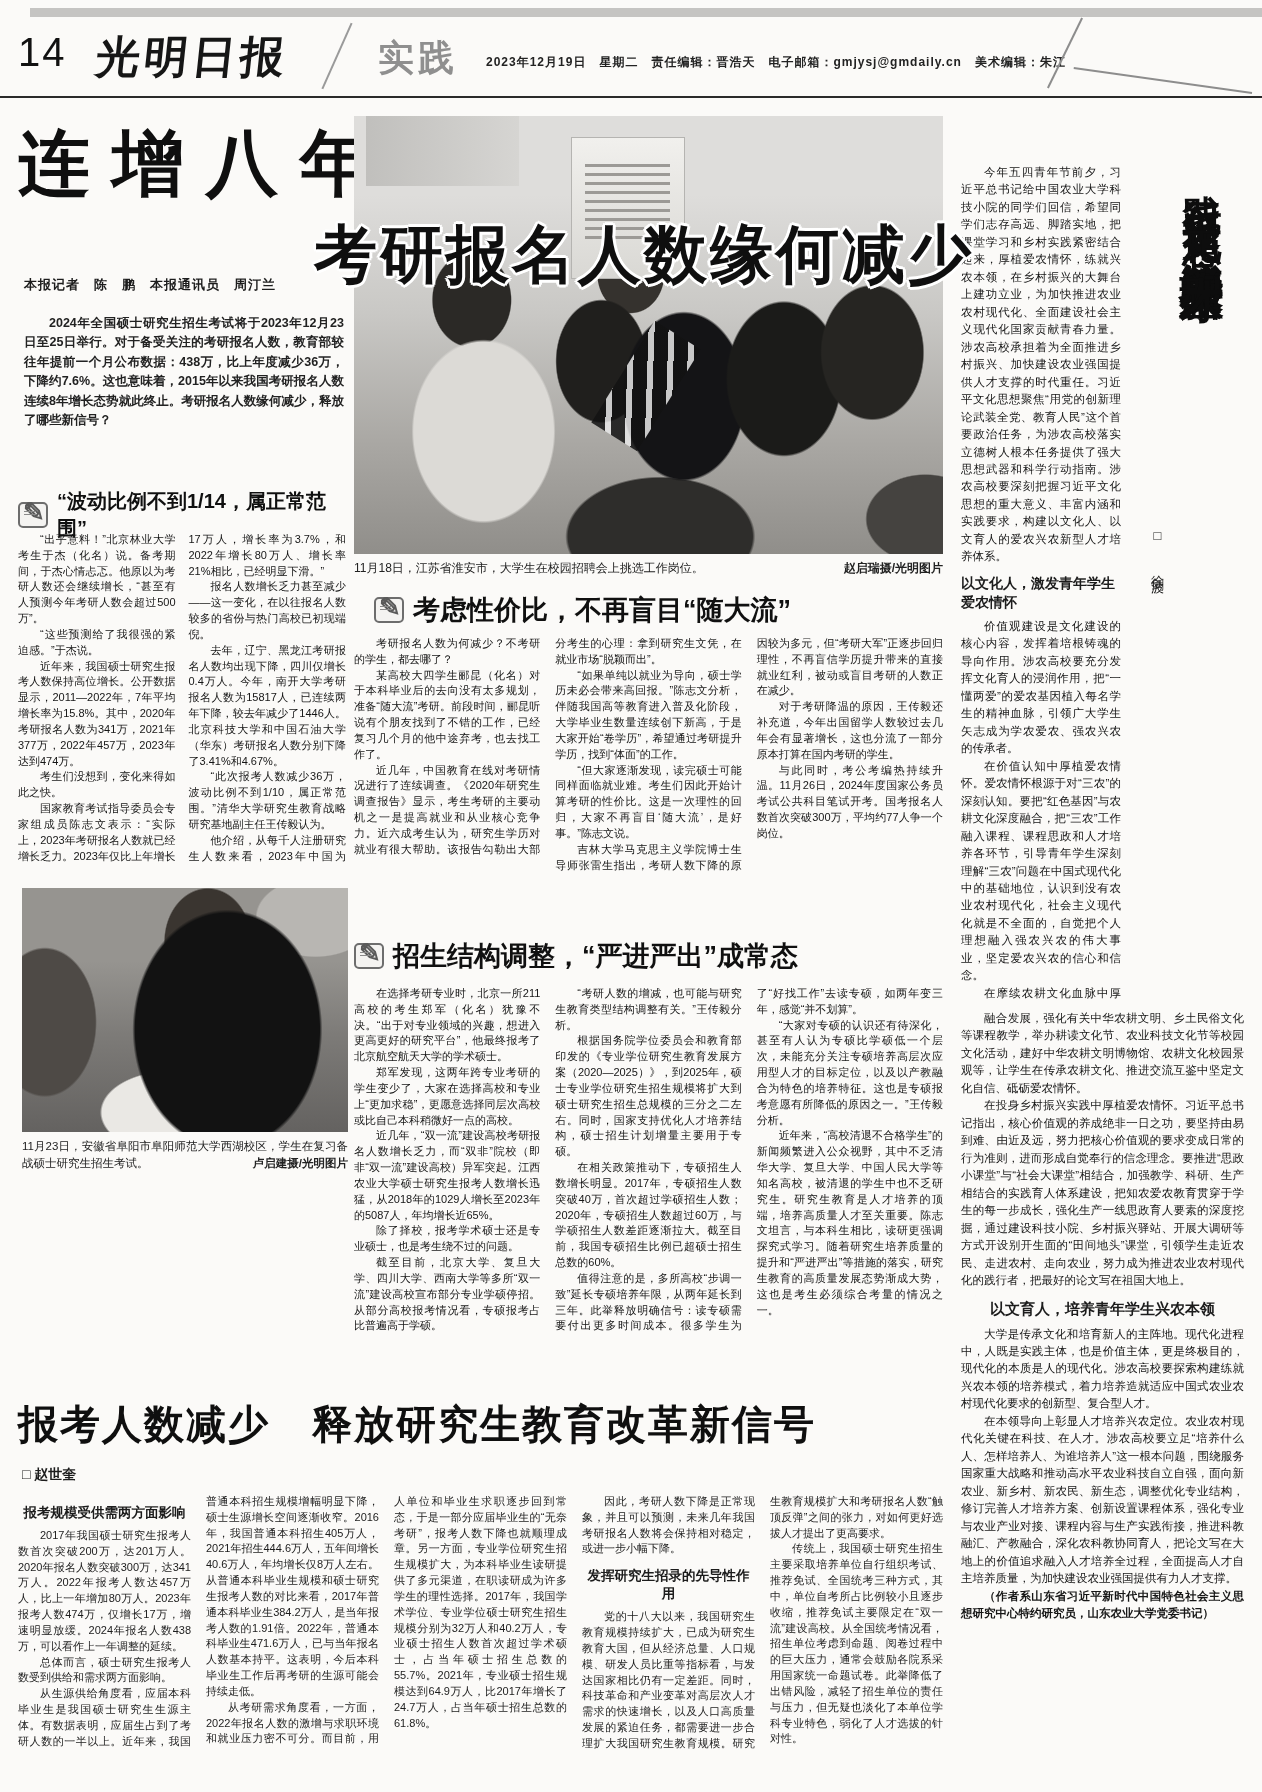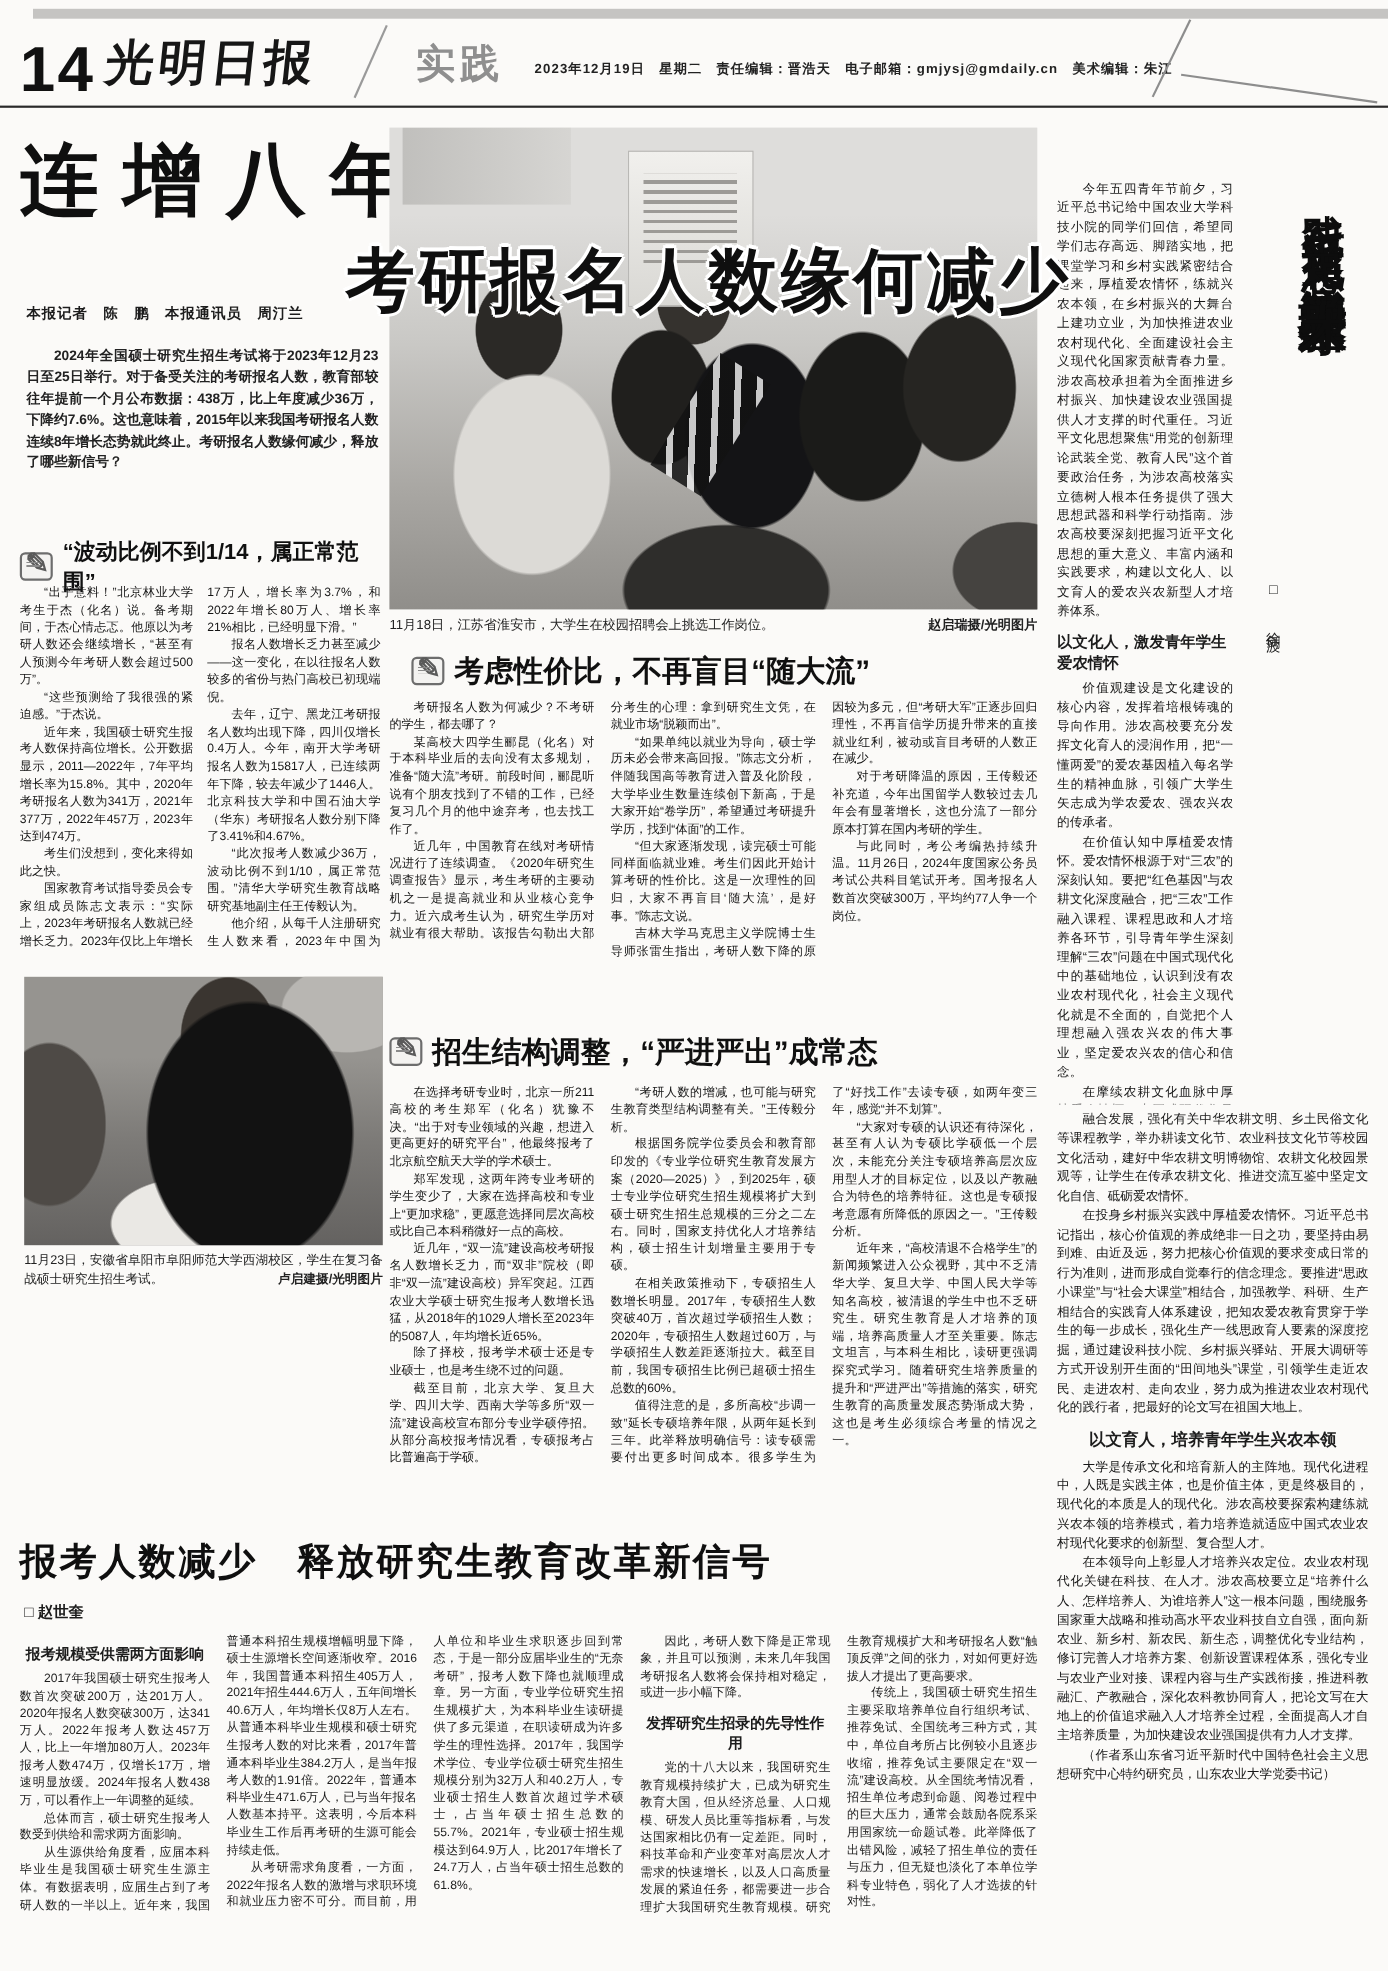--- a/index.html
+++ b/index.html
@@ -5,21 +5,21 @@
   * { margin:0; padding:0; box-sizing:border-box; }
   html,body { background:#e8e8e6; }
   body { font-family:"Liberation Sans", sans-serif; color:#1c1c1c; }
   .page { position:relative; width:1262px; height:1792px; margin:0 auto;
           background:#fbfaf8; overflow:hidden; }
 
   
   .hdr { position:relative; height:100px; }
   .hdr-grayband { position:absolute; left:30px; right:0; top:8px; height:9px; background:#c5c4c2; }
   .hdr-row { position:absolute; left:18px; top:26px; right:0; height:62px; }
-  .page-num { position:absolute; left:0; top:4px; font-size:58px; font-weight:700; letter-spacing:2px; color:#111;text-align:center; }
+  .page-num { position:absolute; left:0; top:4px; font-size:40px; font-weight:400; letter-spacing:2px; color:#111;text-align:center; }
   .logo { position:absolute; left:78px; top:2px; font-size:44px; font-weight:700;
           font-family:"Liberation Serif", serif; transform:skewX(-6deg); letter-spacing:4px; color:#161616; }
   .slash1 { position:absolute; left:318px; top:-6px; width:2px; height:72px; background:#9a9a9a; transform:rotate(24deg); }
   .section-name { position:absolute; left:360px; top:8px; font-size:36px; font-weight:900; color:#8f8f8f; letter-spacing:4px; }
   .dateline { position:absolute; left:468px; top:28px; font-size:12px; font-weight:700; color:#222; letter-spacing:1px; }
   .hdr-rule { position:absolute; left:0; right:0; top:96px; height:2px; background:#2a2a2a; }
   .weekly-badge { position:absolute; right:18px; top:22px; width:168px; height:64px; background:#fbfaf8; display:flex; align-items:center; }
   .weekly-badge .edu { font-size:40px; font-weight:900; color:#1d1d1d; letter-spacing:2px; }
   .weekly-badge .vline { width:2px; height:46px; background:#333; margin:0 10px; }
   .weekly-badge .zk { display:flex; flex-direction:column; align-items:center; }
@@ -90,40 +90,40 @@
       radial-gradient(ellipse 26px 10px at 55% 30%, #d9d6d2 0 97%, transparent 100%),
       radial-gradient(ellipse 72px 42px at 46% 92%, #eae8e4 0 97%, transparent 100%),
       radial-gradient(ellipse 52px 75px at 7% 55%, #4e4a46 0 97%, transparent 100%),
       radial-gradient(ellipse 60px 40px at 90% 12%, #b8b6b2 0 97%, transparent 100%),
       linear-gradient(180deg,#969490 0 30%,#7d7b78 60%,#646260 100%); }
   .caption2 { position:absolute; left:4px; top:1038px; width:326px; font-size:11.5px; line-height:1.5; color:#222; text-align:justify; }
   .caption2 .credit { float:right; }
 
   
   .bottom-art { margin-top:12px; }
-  .bot-hl { font-size:34px; font-weight:900; letter-spacing:2px; color:#0f0f0f; white-space:nowrap; }
+  .bot-hl { font-size:40px; font-weight:900; letter-spacing:2px; color:#0f0f0f; white-space:nowrap; }
   .bot-author { margin:14px 0 10px 4px; font-size:14px; font-weight:700; }
   .bot-cols { column-count:5; column-gap:15px; height:300px; overflow:hidden; }
   .bot-cols p { font-size:11px; line-height:1.44; text-align:justify; text-indent:2em; }
   .bot-cols h4 { font-size:13.5px; font-weight:900; text-align:center; margin:10px 0 6px; }
 
   
   .op-top { position:relative; height:906px; }
   .op-col { position:absolute; left:0; top:64px; width:160px; height:840px; overflow:hidden; }
   .op-col p, .op-bottom p { font-size:11.5px; line-height:1.52; text-align:justify; text-indent:2em; color:#161616; }
   .op-col h4 { font-size:14px; font-weight:900; margin:8px 0 5px; line-height:1.4; }
   .v-headline { position:absolute; right:12px; top:64px; writing-mode:vertical-rl; text-orientation:upright;
                 height:830px; font-weight:900; color:#0d0d0d; }
   .v-headline .p1 { font-size:39px; letter-spacing:5px; }
   .v-headline .p2 { font-size:44px; letter-spacing:2px; }
   .v-author { position:absolute; right:78px; top:428px; writing-mode:vertical-rl; text-orientation:upright;
               font-size:13px; letter-spacing:3px; color:#222; }
   .op-bottom { margin-top:4px; }
   .op-bottom h4 { font-size:15px; font-weight:900; text-align:center; margin:10px 0 7px; }
-  .op-note { font-weight:400; }
+  .op-note { font-weight:700; }
 </style>
 </head>
 <body>
 
 <div class="page">
 
   <header class="hdr">
     <div class="hdr-grayband"></div>
     <div class="hdr-row">
       <span class="page-num">14</span>

